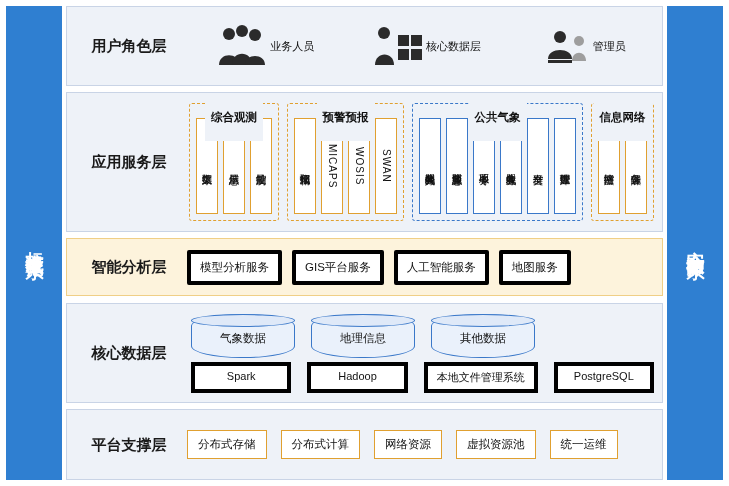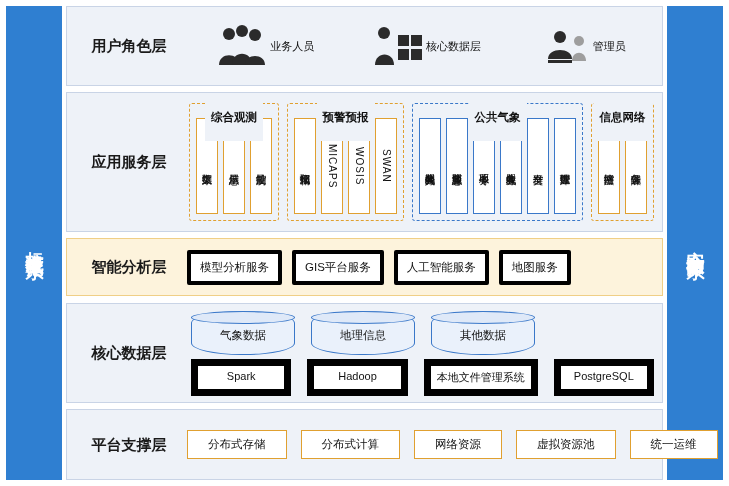--- a/index.html
+++ b/index.html
@@ -110,30 +110,30 @@
   }
   .cyl::before{
     content:"";position:absolute;left:-1px;right:-1px;top:-1px;height:13px;
     border:1px solid #3a78c9;border-radius:50%;
     background:#dfe9f8;box-sizing:border-box;
   }
   .cyl span{position:relative;z-index:2;padding-top:6px;}
   .db-row{display:flex;gap:16px;justify-content:flex-start;padding-left:4px;}
   .db-chip{
     width:104px;box-sizing:border-box;text-align:center;
-    background:#ffffff;border:7px solid #000000;
+    background:#ffffff;border:4px solid #000000;
     font-size:11px;color:#111;padding:4px 2px;white-space:nowrap;
   }
   .db-chip.wide{width:118px;}
 
   
   .plat-row{display:flex;align-items:center;height:100%;gap:14px;}
   .plat-chip{
     background:#ffffff;border:1px solid #e0a030;
-    font-size:11.5px;color:#111;padding:6px 20px;white-space:nowrap;
+    font-size:11.5px;color:#111;padding:6px 10px;white-space:nowrap;
   }
 </style>
 </head>
 <body>
 
 <div id="root">
 
   <div class="pillar left">
     <div class="pillar-label">标准规范体系</div>
   </div>

